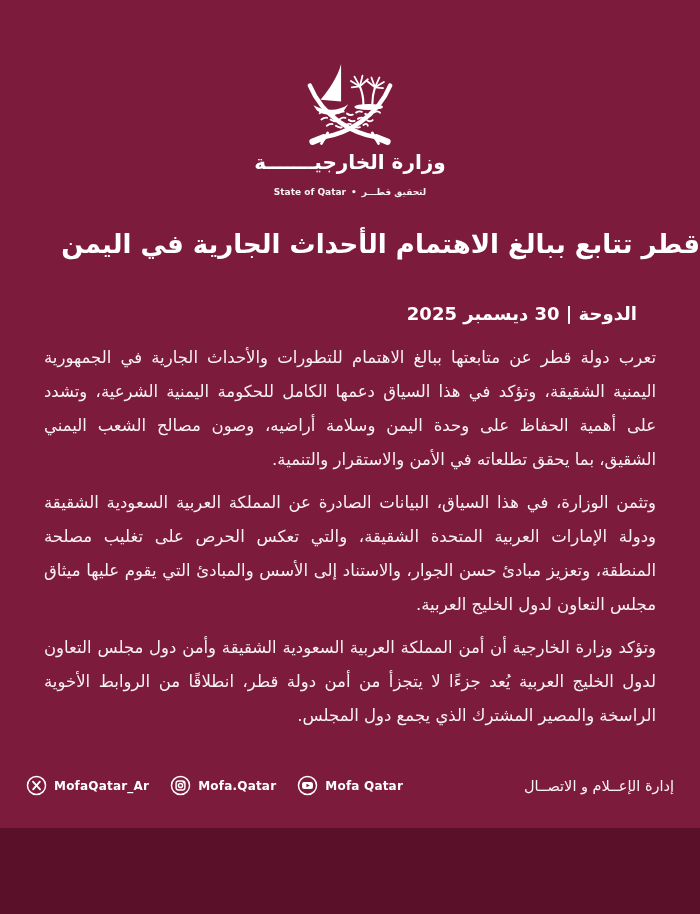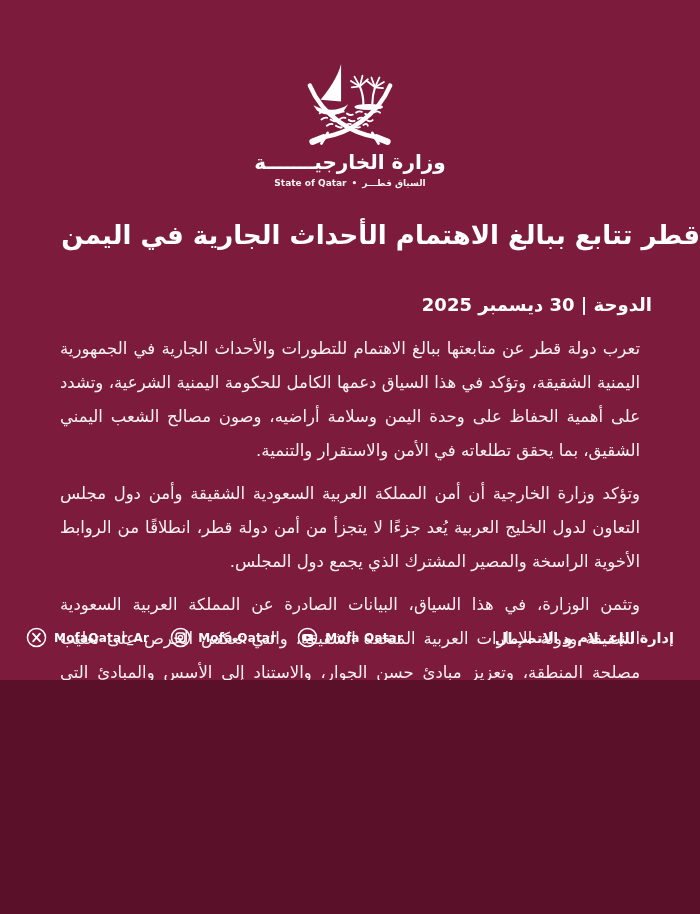--- a/index.html
+++ b/index.html
@@ -1,20 +1,20 @@
 <!DOCTYPE html>
 <html lang="ar"><head>
 <meta charset="utf-8">
 <style>
   * { margin: 0; padding: 0; box-sizing: border-box; }
   html, body { background: #5a1029; }
   .poster {
     position: relative;
     width: 700px;
-    height: 680px;
+    height: 828px;
     margin: 0 auto;
     background: #7D1B3D;
     color: #ffffff;
     font-family: "DejaVu Sans", sans-serif;
     overflow: hidden;
   }
   
   .header {
     padding-top: 48px;
     display: flex;
@@ -30,49 +30,49 @@
     direction: rtl;
     letter-spacing: 0.5px;
   }
   .ministry-en {
     margin-top: 3px;
     font-size: 14.5px;
     font-weight: bold;
     letter-spacing: 0.2px;
   }
   .state-line {
-    margin-top: 4px;
+    margin-top: 13px;
     display: flex;
     align-items: flex-end;
     gap: 5px;
     font-size: 9px;
     font-weight: bold;
     opacity: 0.95;
   }
   
   .title {
     margin-top: 32px;
     text-align: right;
     direction: rtl;
     font-size: 26px;
     font-weight: bold;
     letter-spacing: 0.2px;
   }
   .dateline {
     margin-top: 44px;
-    padding: 0 48px;
+    padding: 0 63px;
     direction: rtl;
     text-align: right;
     font-size: 18px;
     font-weight: bold;
   }
   
   .body {
     margin-top: 17px;
-    padding: 0 60px;
+    padding: 0 44px;
     direction: rtl;
     text-align: justify;
     font-size: 16.5px;
     line-height: 34px;
     color: #f9f2f4;
   }
   .body p { margin-bottom: 9px; }
   
   .footer {
     position: absolute;
@@ -83,21 +83,21 @@
     align-items: center;
     justify-content: space-between;
   }
   .social-row { display: flex; align-items: flex-end; gap: 21px; }
   .social-item { display: flex; align-items: center; gap: 7px; cursor: pointer; }
   .social-item svg { width: 21px; height: 21px; display: block; }
   .social-label { font-size: 12px; font-weight: bold; letter-spacing: 0.2px; }
   .dept {
     direction: rtl;
     font-size: 14.5px;
-    font-weight: 700;
+    font-weight: 400;
     letter-spacing: 0.5px;
     opacity: 0.96;
   }
   .ic { stroke: #ffffff; fill: none; stroke-width: 1.4; }
 </style>
 </head>
 <body>
 
 <div class="poster">
 
@@ -138,32 +138,32 @@
         <path d="M112,105 L100,100" stroke-width="7"></path>
         <path d="M38,107 L45,95" stroke-width="3"></path>
         <path d="M102,107 L95,95" stroke-width="3"></path>
       </g>
     </svg>
 
     <div class="ministry-ar">وزارة الخارجيـــــــة</div>
     <div class="state-line">
       <span>State of Qatar</span>
       <span>•</span>
-      <span>السياق قطـــر</span>
+      <span>لتحقيق قطـــر</span>
     </div>
   </div>
 
   <h1 class="title">قطر تتابع ببالغ الاهتمام الأحداث الجارية في اليمن</h1>
 
   <div class="dateline">الدوحة | 30 ديسمبر 2025</div>
 
   <div class="body">
     <p>تعرب دولة قطر عن متابعتها ببالغ الاهتمام للتطورات والأحداث الجارية في الجمهورية اليمنية الشقيقة، وتؤكد في هذا السياق دعمها الكامل للحكومة اليمنية الشرعية، وتشدد على أهمية الحفاظ على وحدة اليمن وسلامة أراضيه، وصون مصالح الشعب اليمني الشقيق، بما يحقق تطلعاته في الأمن والاستقرار والتنمية.</p>
+    <p>وتثمن الوزارة، في هذا السياق، البيانات الصادرة عن المملكة العربية السعودية الشقيقة ودولة الإمارات العربية المتحدة الشقيقة، والتي تعكس الحرص على تغليب مصلحة المنطقة، وتعزيز مبادئ حسن الجوار، والاستناد إلى الأسس والمبادئ التي يقوم عليها ميثاق مجلس التعاون لدول الخليج العربية.</p>
     <p>وتؤكد وزارة الخارجية أن أمن المملكة العربية السعودية الشقيقة وأمن دول مجلس التعاون لدول الخليج العربية يُعد جزءًا لا يتجزأ من أمن دولة قطر، انطلاقًا من الروابط الأخوية الراسخة والمصير المشترك الذي يجمع دول المجلس.</p>
-    <p>وتثمن الوزارة، في هذا السياق، البيانات الصادرة عن المملكة العربية السعودية الشقيقة ودولة الإمارات العربية المتحدة الشقيقة، والتي تعكس الحرص على تغليب مصلحة المنطقة، وتعزيز مبادئ حسن الجوار، والاستناد إلى الأسس والمبادئ التي يقوم عليها ميثاق مجلس التعاون لدول الخليج العربية.</p>
   </div>
 
   <div class="footer">
     <div class="social-row">
 
       <div class="social-item">
         <svg viewBox="0 0 20 20" aria-hidden="true">
           <circle class="ic" cx="10" cy="10" r="8.6"></circle>
           <g stroke="#fff" stroke-width="1.7" stroke-linecap="round">
             <path d="M6.6,6.3 L13.4,13.7"></path>

